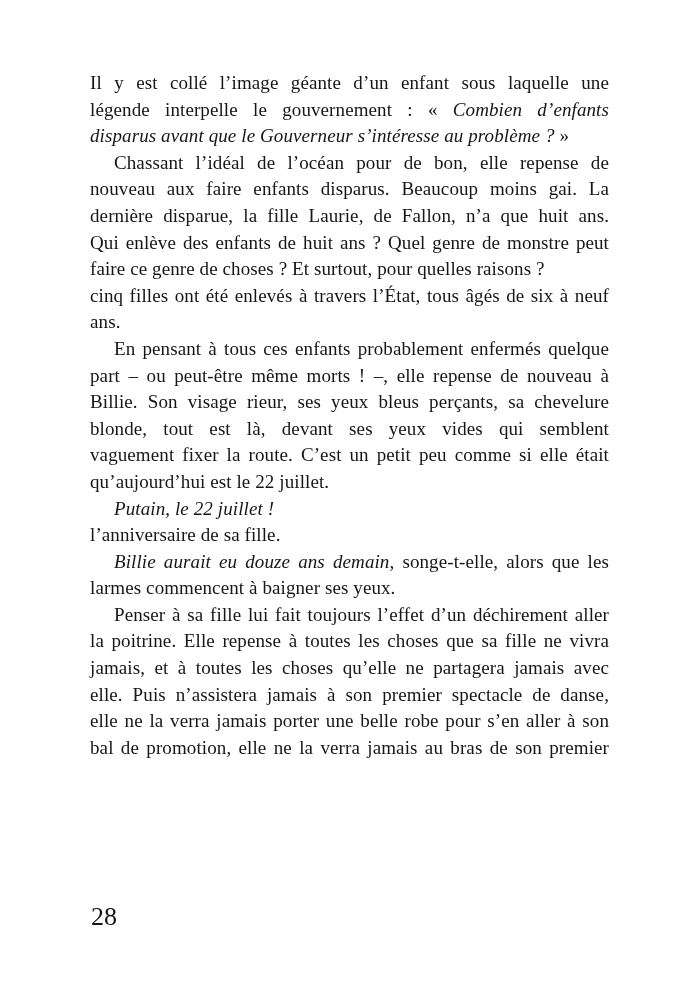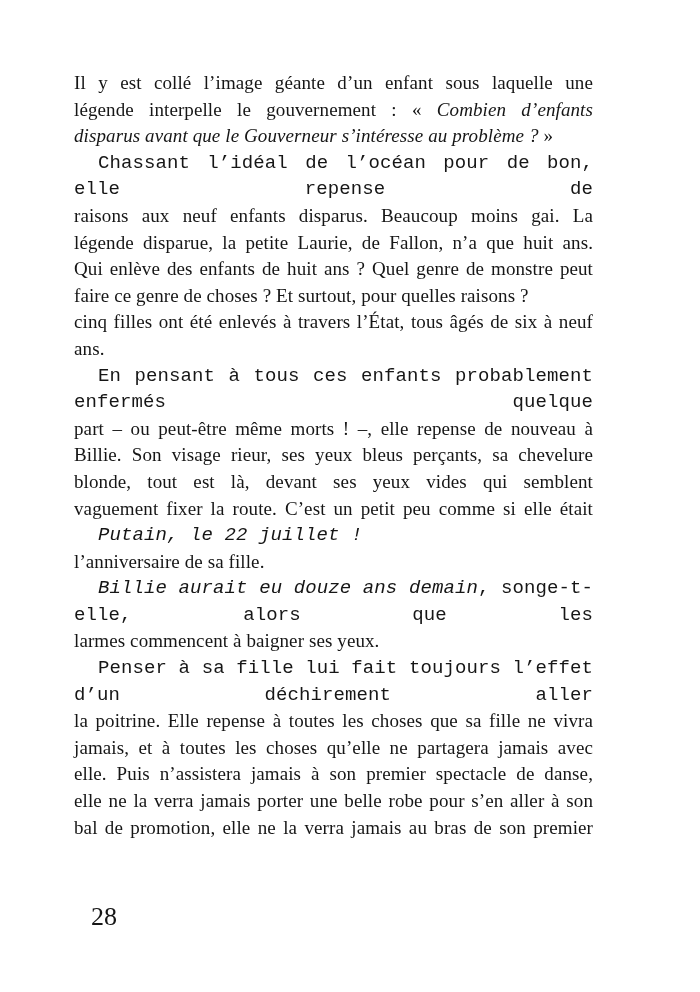--- a/index.html
+++ b/index.html
@@ -14,38 +14,37 @@
     position: absolute;
     left: 0; top: 0;
     width: 700px;
     height: 992px;
     background: #ffffff;
     color: #161616;
     overflow: hidden;
   }
   .text-block {
     position: absolute;
-    left: 74px;
+    left: 90px;
     top: 70px;
     width: 519px;
     font-size: 19px;
     line-height: 26.6px;
     letter-spacing: 0.1px;
   }
   .line {
     text-align: justify;
     text-align-last: justify;
     white-space: normal;
   }
   .line.last {
     text-align-last: left;
   }
   .line.indent {
     text-indent: 24px;
-    font-family: Liberation Mono, monospace;
   }
   .it {
     font-style: italic;
   }
   .rm {
     font-style: normal;
   }
   .page-number {
     position: absolute;
     left: 91px;
@@ -57,31 +56,32 @@
 </style>
 </head>
 <body>
 
 <div class="book-page">
   <div class="text-block">
       <div class="line"><span class="rm">Il y est collé l’image géante d’un enfant sous laquelle une</span></div>
       <div class="line"><span class="rm">légende interpelle le gouvernement&nbsp;: «&nbsp;</span><span class="it">Combien d’enfants</span></div>
       <div class="line last"><span class="it">disparus avant que le Gouverneur s’intéresse au problème&nbsp;?</span><span class="rm">&nbsp;»</span></div>
       <div class="line indent"><span class="rm">Chassant l’idéal de l’océan pour de bon, elle repense de</span></div>
-      <div class="line"><span class="rm">raisons aux neuf enfants disparus. Beaucoup moins gai. La</span></div>
-      <div class="line"><span class="rm">légende disparue, la petite Laurie, de Fallon, n’a que huit ans.</span></div>
+      <div class="line"><span class="rm">nouveau aux faire enfants disparus. Beaucoup moins gai. La</span></div>
+      <div class="line"><span class="rm">dernière disparue, la fille Laurie, de Fallon, n’a que huit ans.</span></div>
       <div class="line"><span class="rm">Qui enlève des enfants de huit ans&nbsp;? Quel genre de monstre peut</span></div>
       <div class="line last"><span class="rm">faire ce genre de choses&nbsp;? Et surtout, pour quelles raisons&nbsp;?</span></div>
       <div class="line"><span class="rm">cinq filles ont été enlevés à travers l’État, tous âgés de six à neuf</span></div>
       <div class="line last"><span class="rm">ans.</span></div>
       <div class="line indent"><span class="rm">En pensant à tous ces enfants probablement enfermés quelque</span></div>
       <div class="line"><span class="rm">part – ou peut-être même morts&nbsp;! –, elle repense de nouveau à</span></div>
       <div class="line"><span class="rm">Billie. Son visage rieur, ses yeux bleus perçants, sa chevelure</span></div>
       <div class="line"><span class="rm">blonde, tout est là, devant ses yeux vides qui semblent</span></div>
       <div class="line"><span class="rm">vaguement fixer la route. C’est un petit peu comme si elle était</span></div>
+      <div class="line last"><span class="rm">qu’aujourd’hui est le 22 juillet.</span></div>
       <div class="line indent last"><span class="it">Putain, le 22 juillet&nbsp;!</span></div>
       <div class="line last"><span class="rm">l’anniversaire de sa fille.</span></div>
       <div class="line indent"><span class="it">Billie aurait eu douze ans demain</span><span class="rm">, songe-t-elle, alors que les</span></div>
       <div class="line last"><span class="rm">larmes commencent à baigner ses yeux.</span></div>
       <div class="line indent"><span class="rm">Penser à sa fille lui fait toujours l’effet d’un déchirement aller</span></div>
       <div class="line"><span class="rm">la poitrine. Elle repense à toutes les choses que sa fille ne vivra</span></div>
       <div class="line"><span class="rm">jamais, et à toutes les choses qu’elle ne partagera jamais avec</span></div>
       <div class="line"><span class="rm">elle. Puis n’assistera jamais à son premier spectacle de danse,</span></div>
       <div class="line"><span class="rm">elle ne la verra jamais porter une belle robe pour s’en aller à son</span></div>
       <div class="line"><span class="rm">bal de promotion, elle ne la verra jamais au bras de son premier</span></div>

